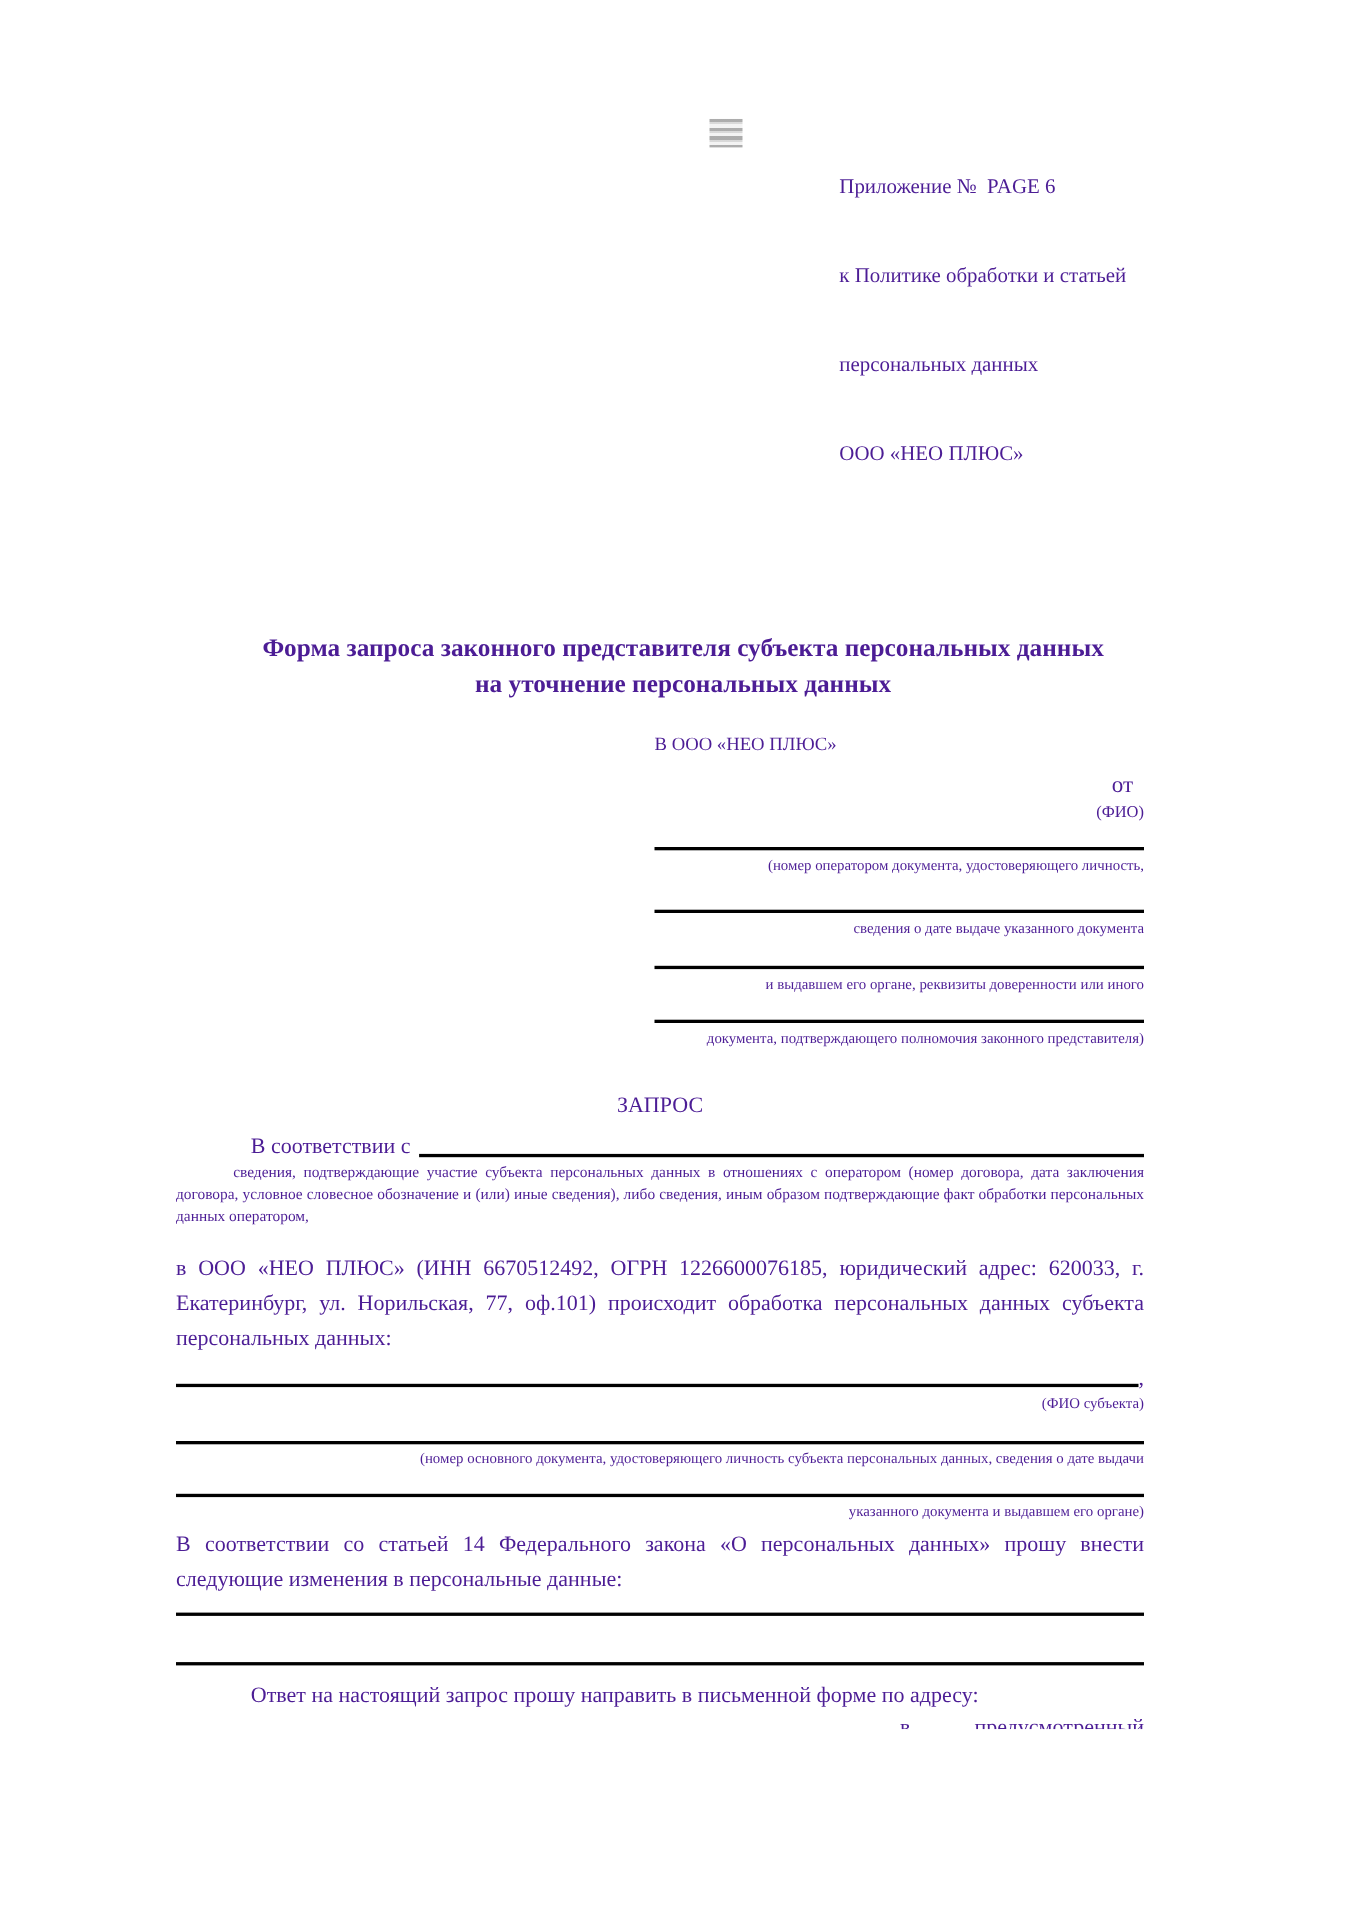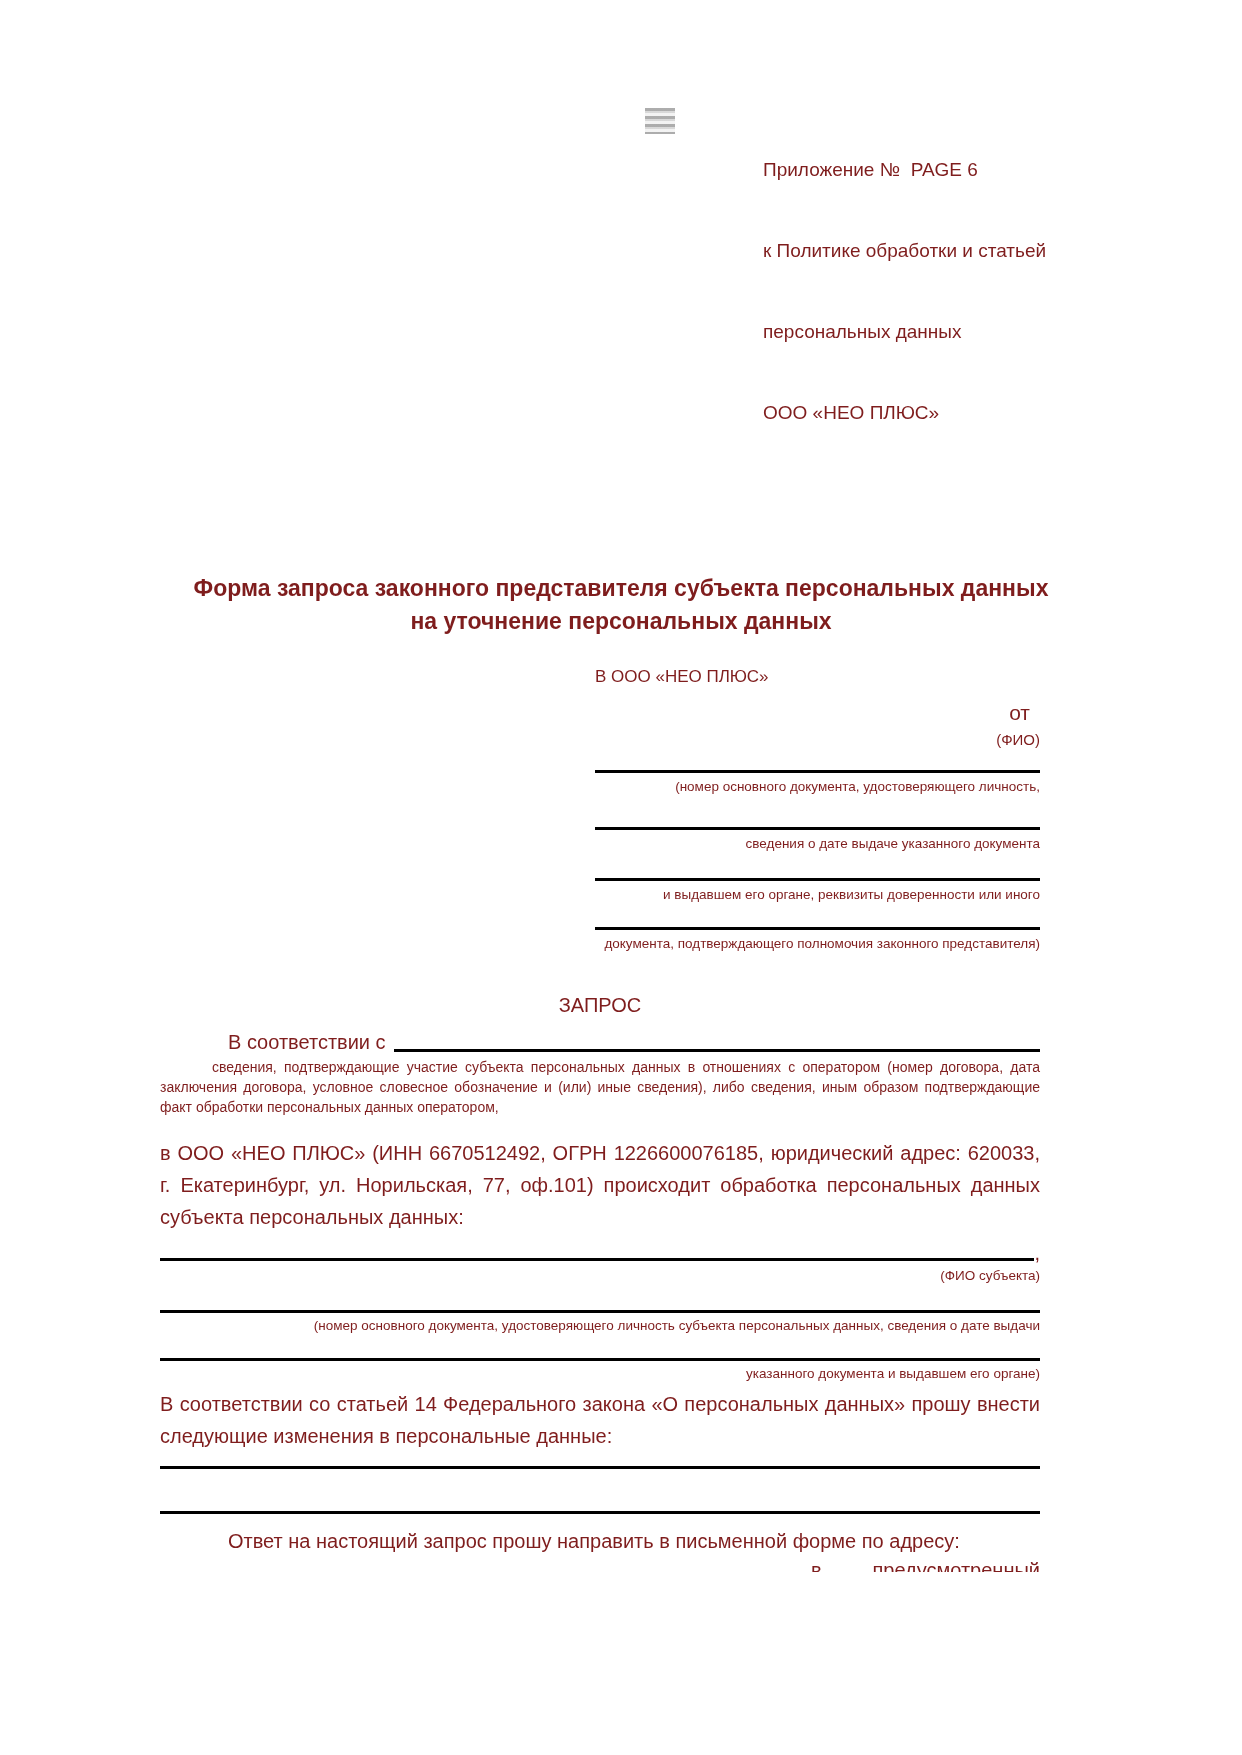--- a/index.html
+++ b/index.html
@@ -1,20 +1,20 @@
 <!DOCTYPE html>
 <html><head>
 <meta charset="utf-8">
 <style>
   html,body{margin:0;padding:0;background:#fff;}
   .page{
     position:relative;
     width:1242px;height:1572px;
-    background:#fff;color:#7f1d1d;
-    font-family:Liberation Sans, sans-serif;
+    background:#fff;color:#4c1d95;
+    font-family:Liberation Serif, serif;
     overflow:hidden;
   }
   
   .artifact{
     position:absolute;left:645px;top:108px;width:30px;height:26px;
     background:repeating-linear-gradient(180deg,#9e9e9e 0 3px,#d2d2d2 3px 5px,#f1f1f1 5px 8px);
     opacity:.85;
   }
   .header{
     margin:102px 40px 0 763px;
@@ -90,21 +90,21 @@
   <div class="addr">
     <div class="addr-to">В ООО «НЕО ПЛЮС»</div>
 
     <div class="from-row">
       <span class="from-label">от</span>
       <span class="fill"></span>
     </div>
     <div class="cap cap-fio">(ФИО)</div>
 
     <div class="blank b1"></div>
-    <div class="cap">(номер основного документа, удостоверяющего личность,</div>
+    <div class="cap">(номер оператором документа, удостоверяющего личность,</div>
 
     <div class="blank b2"></div>
     <div class="cap">сведения о дате выдаче указанного документа</div>
 
     <div class="blank b3"></div>
     <div class="cap">и выдавшем его органе, реквизиты доверенности или иного</div>
 
     <div class="blank b4"></div>
     <div class="cap">документа, подтверждающего полномочия законного представителя)</div>
   </div>

